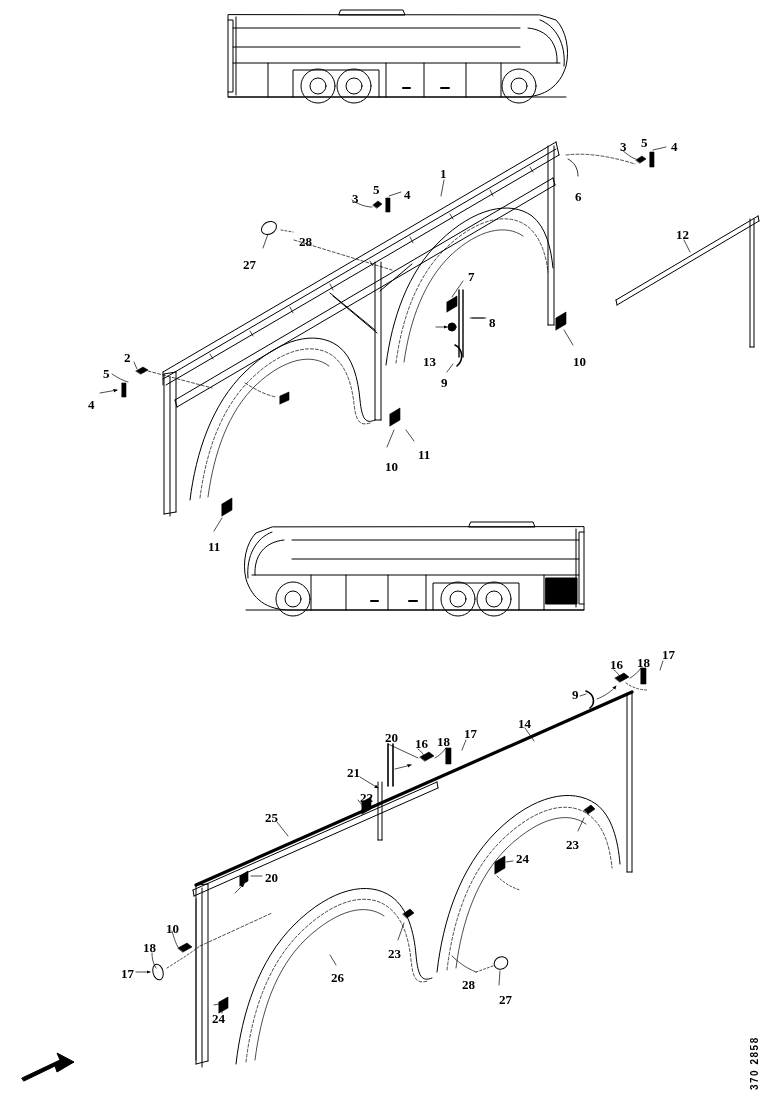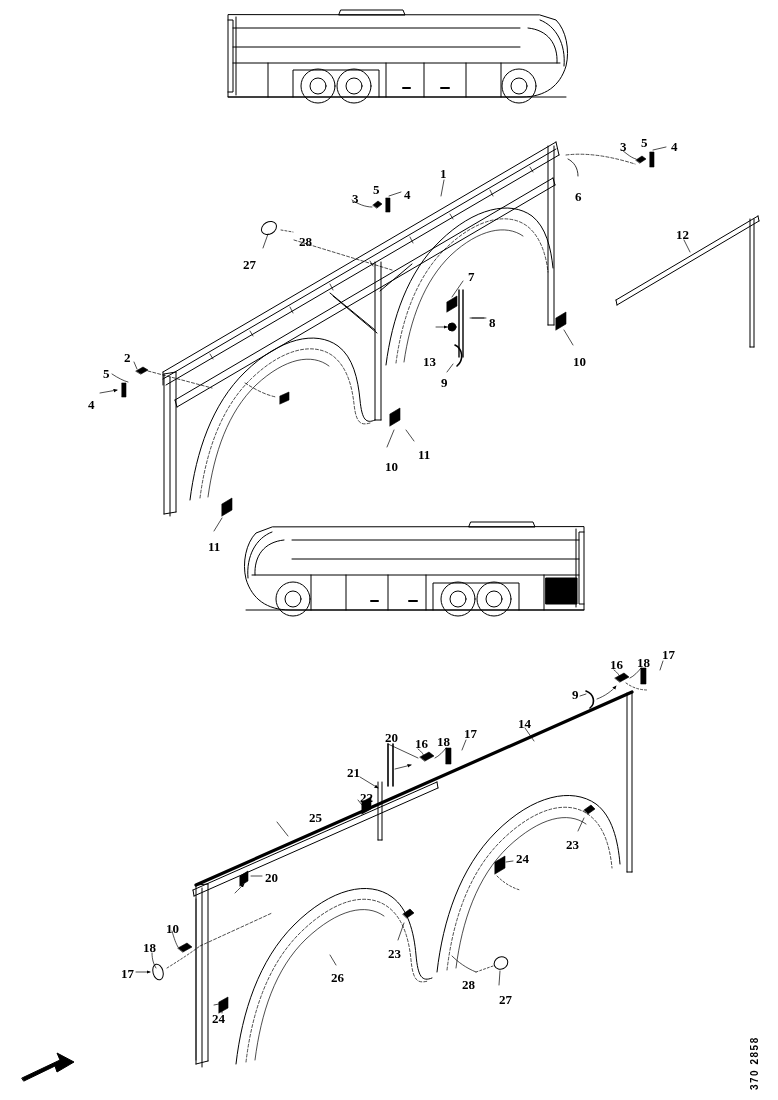--- a/index.html
+++ b/index.html
@@ -407,21 +407,21 @@
       <div class="callout" style="left: 637px; top: 656px;">18</div>
       <div class="callout" style="left: 662px; top: 648px;">17</div>
       <div class="callout" style="left: 572px; top: 688px;">9</div>
       <div class="callout" style="left: 518px; top: 717px;">14</div>
       <div class="callout" style="left: 385px; top: 731px;">20</div>
       <div class="callout" style="left: 415px; top: 737px;">16</div>
       <div class="callout" style="left: 437px; top: 735px;">18</div>
       <div class="callout" style="left: 464px; top: 727px;">17</div>
       <div class="callout" style="left: 347px; top: 766px; text-align: right;">21</div>
       <div class="callout" style="left: 333px; top: 791px; margin-left: 27px;">22</div>
-      <div class="callout" style="left: 265px; top: 811px; margin-left: 44px;">25</div>
+      <div class="callout" style="left: 265px; top: 811px;">25</div>
       <div class="callout" style="left: 566px; top: 838px;">23</div>
       <div class="callout" style="left: 265px; top: 871px;">20</div>
       <div class="callout" style="left: 516px; top: 852px;">24</div>
       <div class="callout" style="left: 166px; top: 922px;">10</div>
       <div class="callout" style="left: 143px; top: 941px;">18</div>
       <div class="callout" style="left: 121px; top: 967px;">17</div>
       <div class="callout" style="left: 388px; top: 947px;">23</div>
       <div class="callout" style="left: 331px; top: 971px; text-align: center;">26</div>
       <div class="callout" style="left: 462px; top: 978px;">28</div>
       <div class="callout" style="left: 499px; top: 993px;">27</div>

